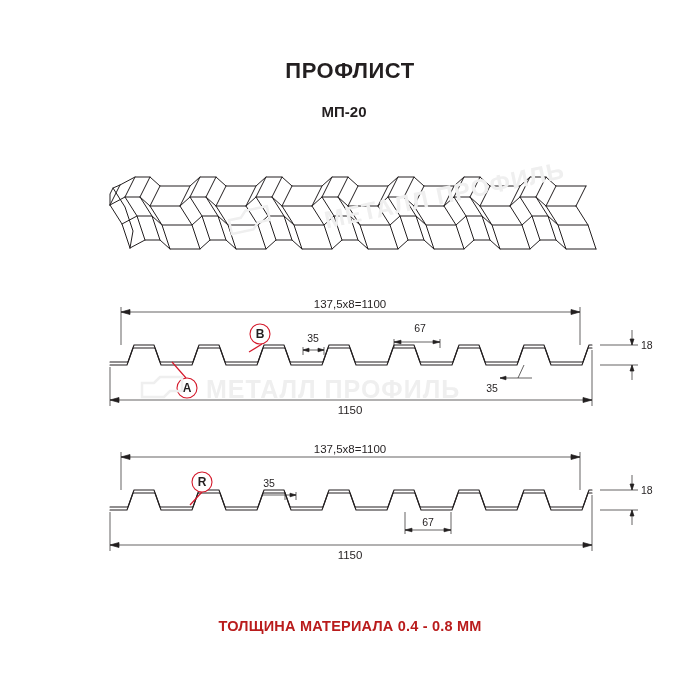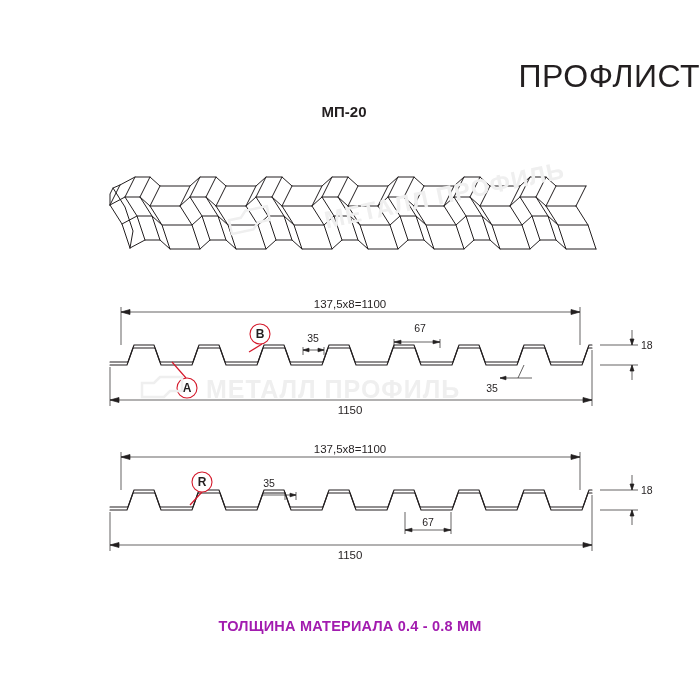--- a/index.html
+++ b/index.html
@@ -19,23 +19,23 @@
     position: absolute;
     inset: 0;
     width: 700px;
     height: 700px;
   }
   .title {
     position: absolute;
     top: 58px;
     left: 0;
     width: 700px;
-    text-align: right;
-    font-size: 32px;
-    font-weight: normal;
+    text-align: center;
+    font-size: 22px;
+    font-weight: bold;
     letter-spacing: 0.5px;
     color: #231f20;
   }
   .subtitle {
     position: absolute;
     top: 103px;
     left: 0;
     width: 688px;
     text-align: center;
     font-size: 15px;
@@ -44,21 +44,21 @@
   }
   .footer-note {
     position: absolute;
     top: 618px;
     left: 0;
     width: 700px;
     text-align: center;
     font-size: 14.5px;
     font-weight: bold;
     letter-spacing: 0.2px;
-    color: #a21caf;
+    color: #b91c1c;
   }
   svg.drawing {
     position: absolute;
     top: 0;
     left: 0;
   }
   .wm {
     position: absolute;
     font-family: "Liberation Sans", sans-serif;
     font-weight: bold;

